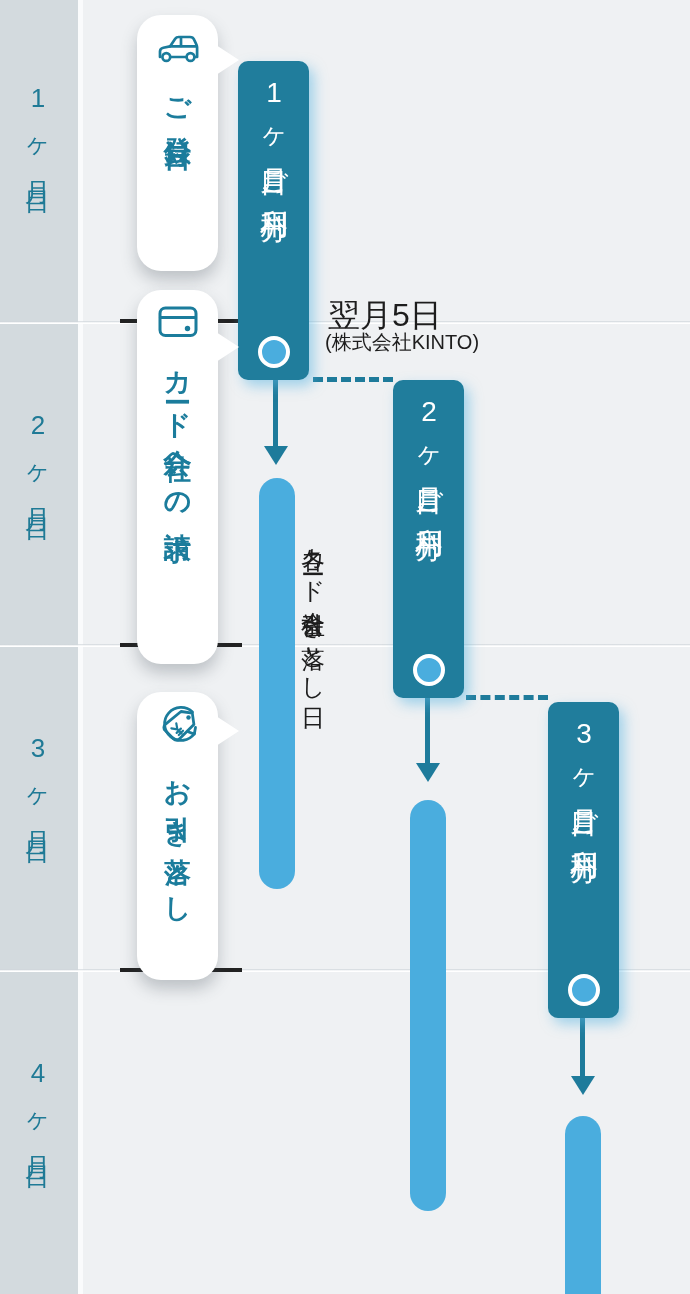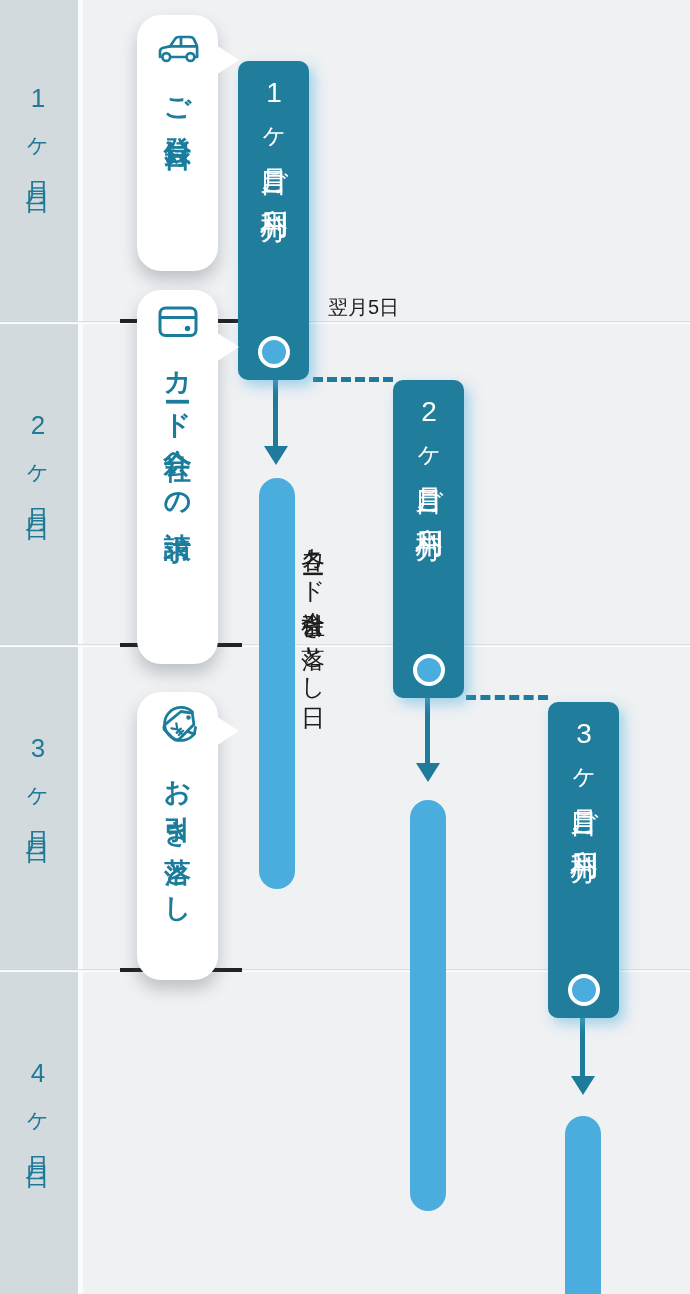--- a/index.html
+++ b/index.html
@@ -52,21 +52,21 @@
   .dash{position:absolute;height:0;border-top:5px dashed #1e7b9b;z-index:3;}
   .arrow-line{position:absolute;width:5px;background:#1e7b9b;z-index:3;}
   .arrow-head{position:absolute;width:0;height:0;z-index:3;
     border-left:12px solid transparent;border-right:12px solid transparent;
     border-top:19px solid #1e7b9b;}
   
   .bluebar{position:absolute;width:36px;background:#4aadde;border-radius:18px;z-index:3;}
   .bluebar.cut{border-radius:18px 18px 0 0;}
   
   .note{position:absolute;color:#1d1d1d;z-index:6;white-space:nowrap;}
-  .note-date{left:328px;top:294px;font-size:20px;font-weight:500;}
+  .note-date{left:328px;top:294px;font-size:32px;font-weight:500;}
   .note-company{left:325px;top:329px;font-size:20px;}
   .note-withdrawal{
     left:297px;top:530px;writing-mode:vertical-rl;text-orientation:upright;
     font-size:24px;letter-spacing:2px;font-weight:500;
   }
 </style>
 </head>
 <body>
 
 <div class="stage">
@@ -149,15 +149,16 @@
   <div class="arrow-line" style="left:425px;top:698px;height:65px"></div>
   <div class="arrow-head" style="left:416px;top:763px"></div>
   <div class="arrow-line" style="left:580px;top:1018px;height:58px"></div>
   <div class="arrow-head" style="left:571px;top:1076px"></div>
 
   <div class="bluebar" style="left:259px;top:478px;height:411px"></div>
   <div class="bluebar" style="left:410px;top:800px;height:411px"></div>
   <div class="bluebar cut" style="left:565px;top:1116px;height:178px"></div>
 
   <div class="note note-date">翌月5日</div>
+  <div class="note note-company">(株式会社KINTO)</div>
   <div class="note note-withdrawal">各カード会社引き落とし日</div>
 
 </div>
 
 </body></html>

